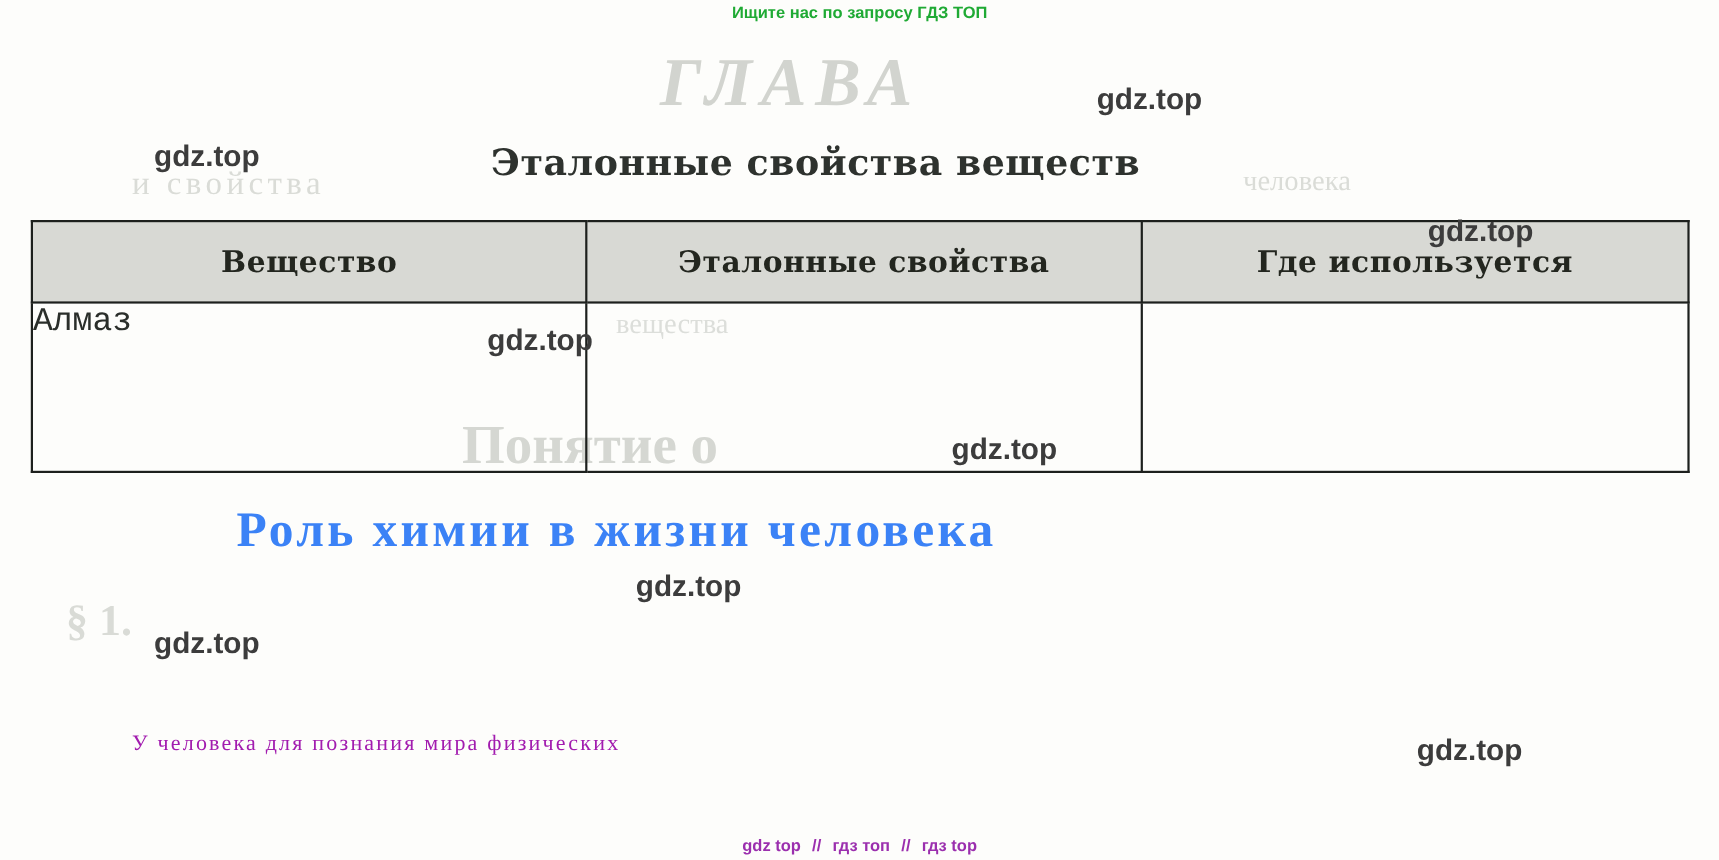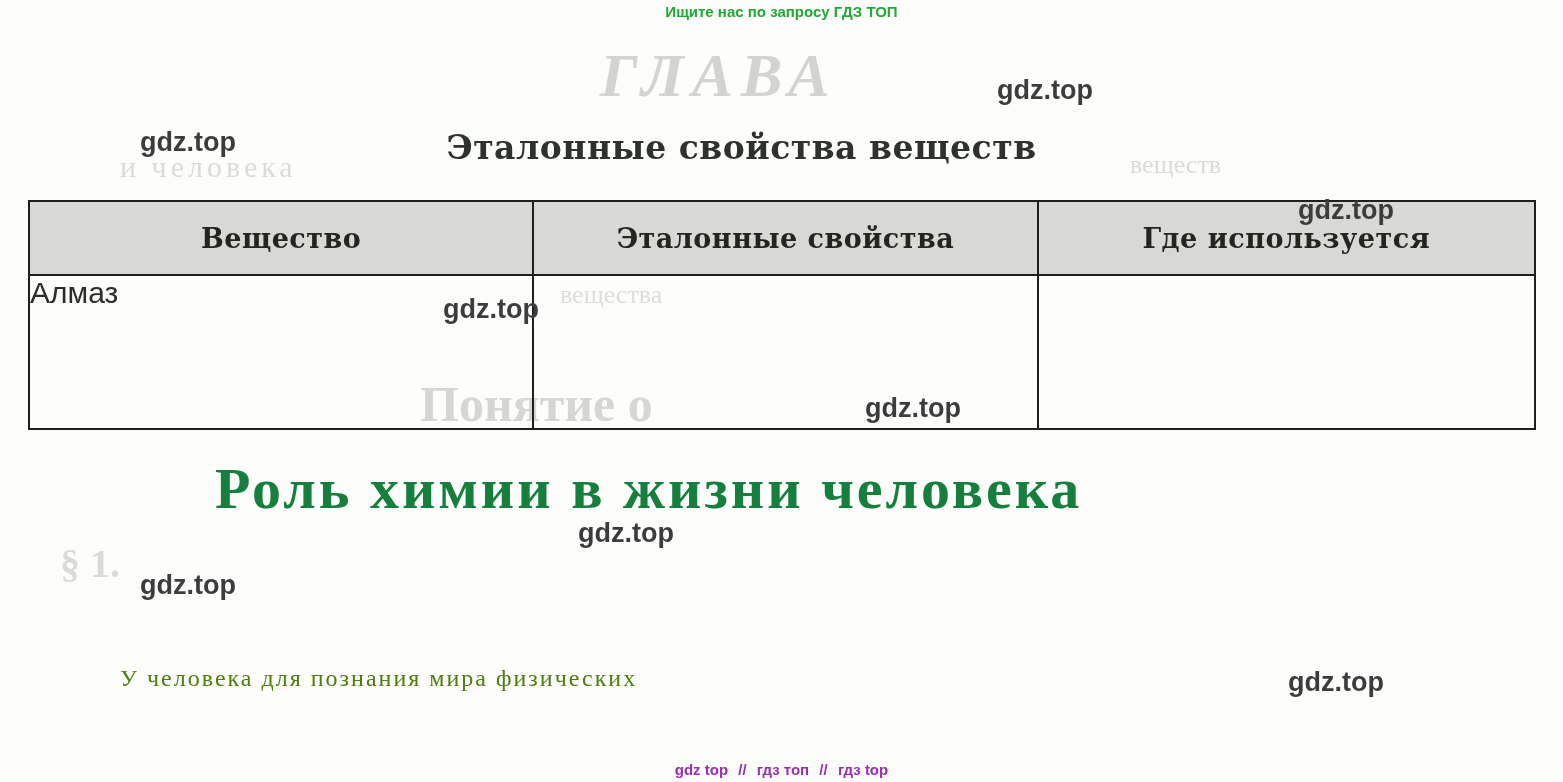--- a/index.html
+++ b/index.html
@@ -30,23 +30,23 @@
     font-family: "Liberation Serif", serif;
     font-weight: bold;
     user-select: none;
     pointer-events: none;
     white-space: nowrap;
   }
   .ghost-1 { left: 600px; top: 40px; font-size: 62px; letter-spacing: 8px; color: #d2d4cf; font-style: italic; }
   .ghost-2 { left: 120px; top: 150px; font-size: 30px; color: #dadcd7; letter-spacing: 4px; font-weight: normal;}
   .ghost-3 { left: 1130px; top: 150px; font-size: 26px; color: #dadcd7; font-weight: normal;}
   .ghost-4 { left: 420px; top: 375px; font-size: 50px; color: #d5d7d2; }
-  .ghost-5 { left: 215px; top: 455px; font-size: 58px; color: #15803d; letter-spacing: 3px;}
+  .ghost-5 { left: 215px; top: 455px; font-size: 45px; color: #3b82f6; letter-spacing: 3px;}
   .ghost-6 { left: 60px; top: 540px; font-size: 40px; color: #d9dbd6; }
-  .ghost-7 { left: 120px; top: 665px; font-size: 24px; color: #4d7c0f; font-weight: normal; letter-spacing: 2px;}
+  .ghost-7 { left: 120px; top: 665px; font-size: 20px; color: #a21caf; font-weight: normal; letter-spacing: 2px;}
   .ghost-8 { left: 560px; top: 280px; font-size: 26px; color: #dcdeda; font-weight: normal;}
 
   .top-banner {
     position: absolute;
     top: 0px;
     left: 0;
     width: 100%;
     text-align: center;
     font-family: "Liberation Sans", sans-serif;
     font-size: 15px;
@@ -120,21 +120,21 @@
   table.data-table td {
     height: 152px;
     vertical-align: top;
     background: transparent;
   }
   td.substance-cell {
     padding-left: 40px;
     padding-top: 22px;
     font-size: 30px;
     color: #2a2e2a;
-    font-family: Liberation Sans, sans-serif;
+    font-family: Liberation Mono, monospace;
   }
   col.c1 { width: 505px; }
   col.c2 { width: 505px; }
   col.c3 { width: 498px; }
 
   .wm {
     position: absolute;
     font-family: "Liberation Sans", sans-serif;
     font-weight: bold;
     color: #ffffff;
@@ -151,22 +151,22 @@
     color: #3c3c3c;
     text-shadow: none;
   }
 </style>
 </head>
 <body>
 
 <div id="page">
 
   <div class="ghost ghost-1">ГЛАВА</div>
-  <div class="ghost ghost-2">и человека</div>
-  <div class="ghost ghost-3">веществ</div>
+  <div class="ghost ghost-2">и свойства</div>
+  <div class="ghost ghost-3">человека</div>
   <div class="ghost ghost-4">Понятие о</div>
   <div class="ghost ghost-5">Роль химии в жизни человека</div>
   <div class="ghost ghost-6">§ 1.</div>
   <div class="ghost ghost-7">У человека для познания мира физических</div>
   <div class="ghost ghost-8">вещества</div>
 
   <div class="top-banner">Ищите нас по запросу ГДЗ ТОП</div>
 
 
   <div class="table-title">Эталонные свойства веществ</div>

